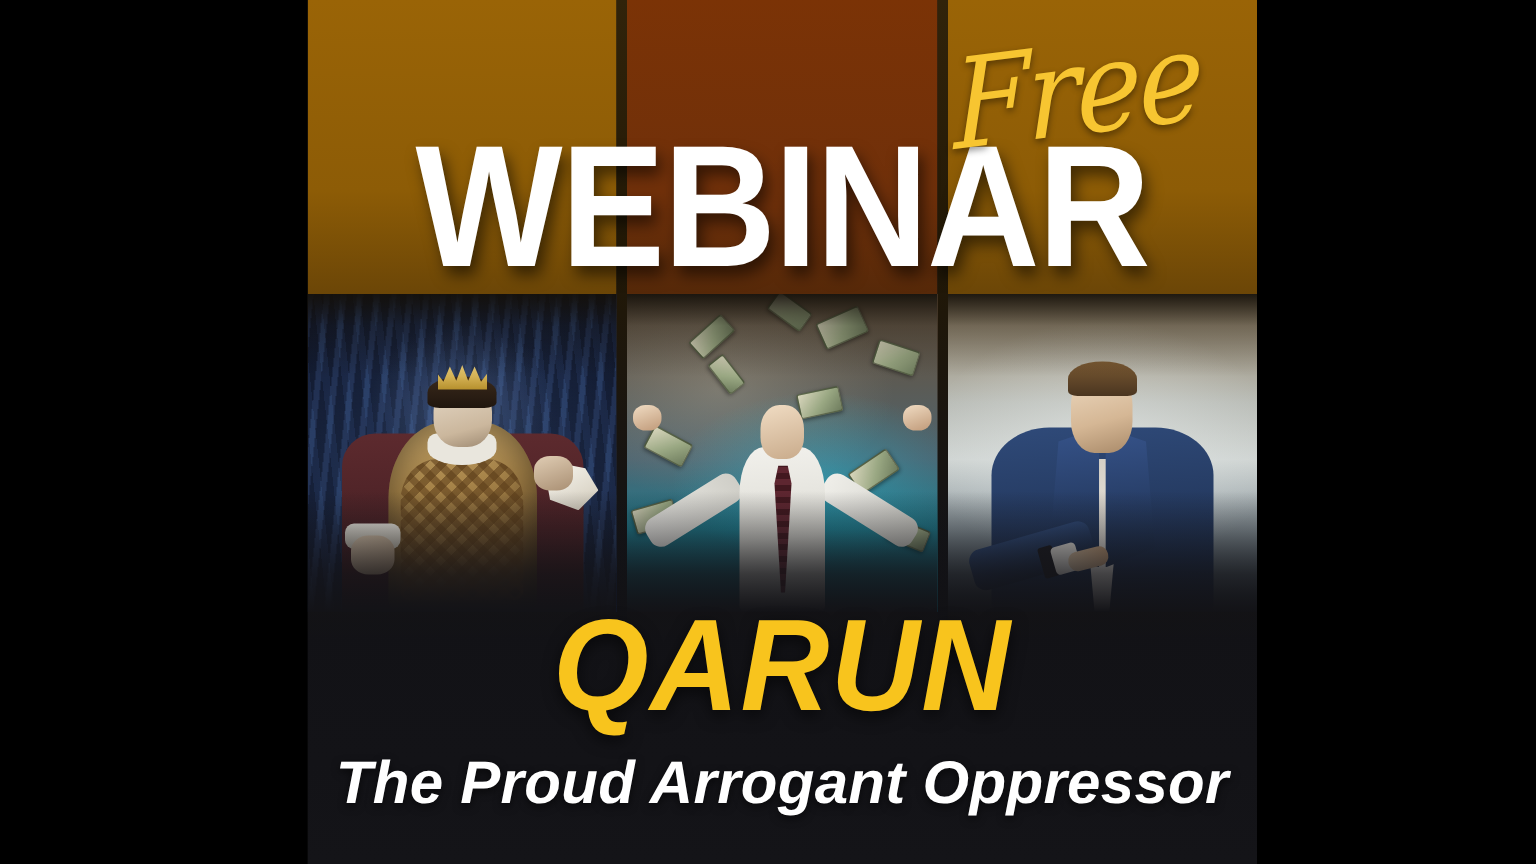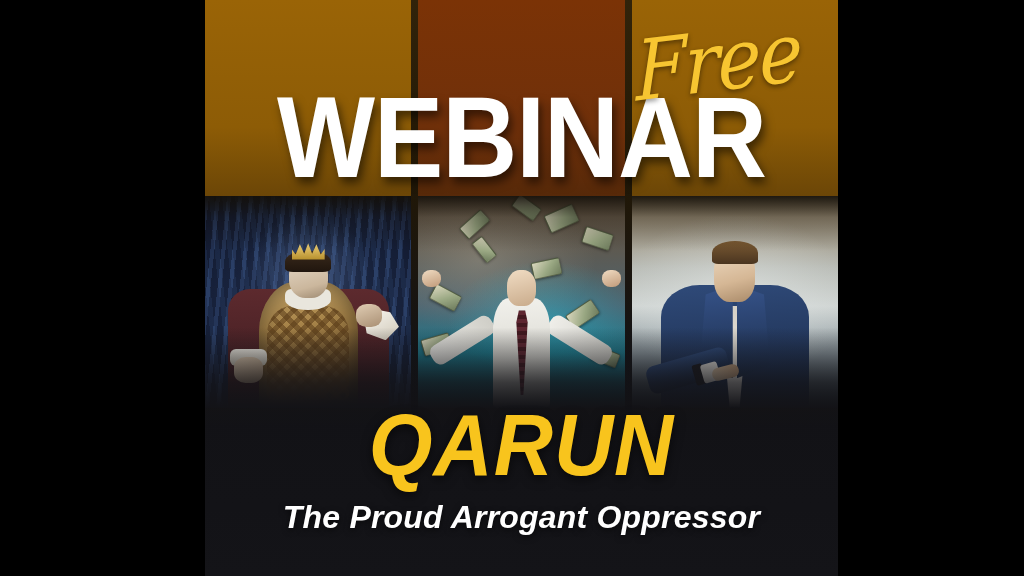--- a/index.html
+++ b/index.html
@@ -246,21 +246,21 @@
     font-weight:bold; font-style:italic;
     color:#f8c41d;
     letter-spacing:1px;
     transform:scaleY(1.06);
     text-shadow:0 3px 10px rgba(0,0,0,.6);
     z-index:5; white-space:nowrap;
   }
   .subtitle {
     position:absolute; left:0; right:0; top:500px;
     text-align:center;
-    font-size:32px; line-height:1.1;
+    font-size:40px; line-height:1.1;
     font-weight:bold; font-style:italic;
     color:#ffffff;
     letter-spacing:.2px;
     text-shadow:0 2px 6px rgba(0,0,0,.6);
     z-index:5; white-space:nowrap;
   }
 
   
   .logo {
     position:absolute; right:14px; top:10px;

